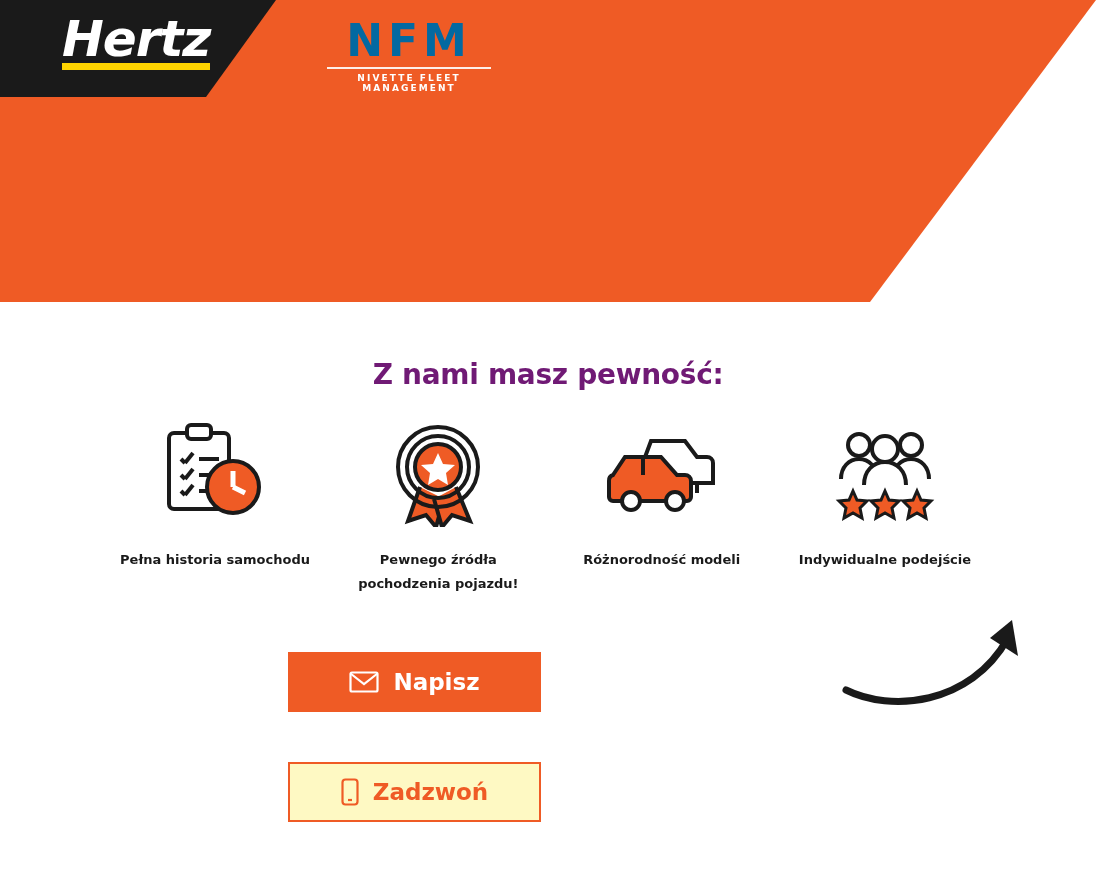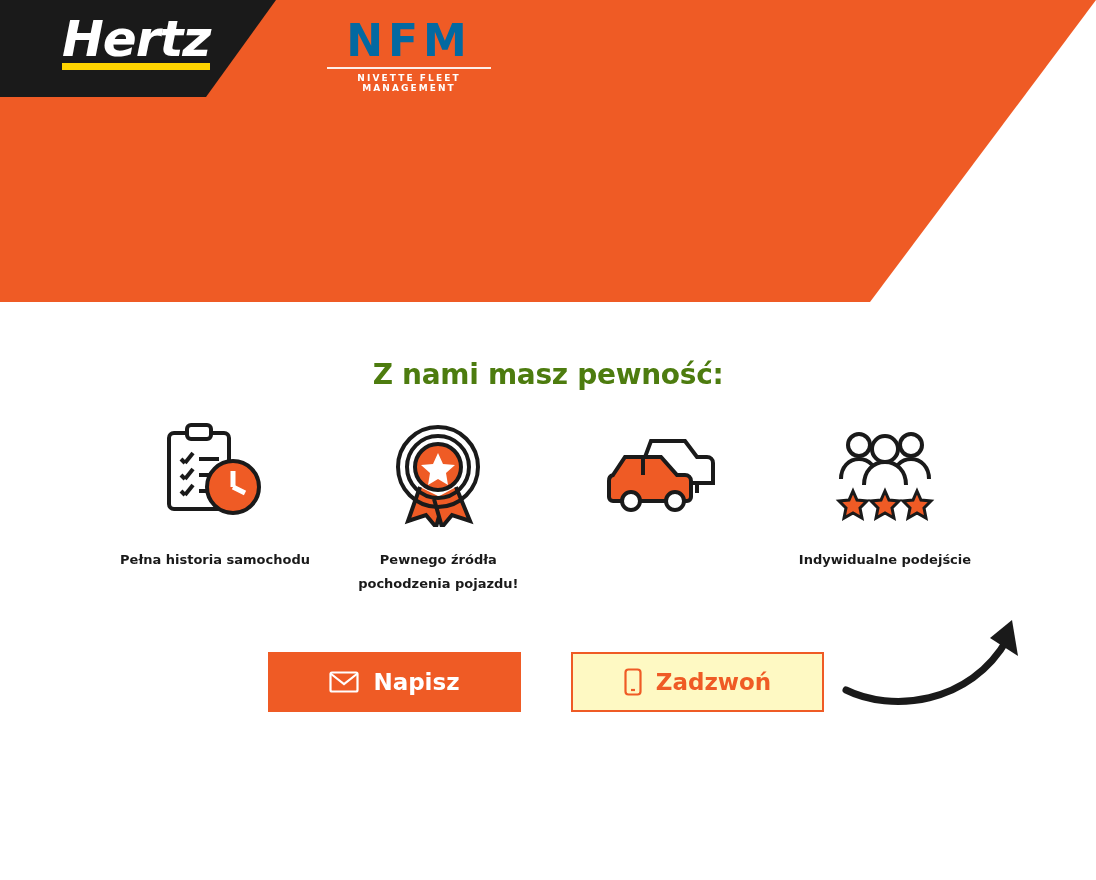--- a/index.html
+++ b/index.html
@@ -105,21 +105,21 @@
 
   
   .body-title {
     position: absolute;
     left: 0; top: 358px;
     width: 1096px;
     text-align: center;
     font-family: "DejaVu Sans", sans-serif;
     font-weight: bold;
     font-size: 28px;
-    color: #4d7c0f;
+    color: #701a75;
     letter-spacing: -0.3px;
   }
 
   .features {
     position: absolute;
     left: 110px; top: 420px;
     width: 880px;
     display: flex;
     justify-content: space-between;
   }
@@ -138,23 +138,24 @@
     font-family: "DejaVu Sans", sans-serif;
     font-weight: bold;
     font-size: 13px;
     line-height: 24px;
     color: #1a1a1a;
   }
 
   
   .actions {
     position: absolute;
-    left: 268px; top: 652px;
+    left: 288px; top: 652px;
     display: flex;
     gap: 50px;
+    flex-direction: column;
   }
   .btn {
     width: 253px;
     height: 60px;
     display: flex;
     align-items: center;
     justify-content: center;
     gap: 14px;
     font-family: "DejaVu Sans", sans-serif;
     font-weight: bold;
@@ -247,20 +248,21 @@
         <svg width="130" height="104" viewBox="0 0 130 104" fill="none" stroke="#1a1a1a" stroke-width="4">
           <path d="M54 18 h34 l12 16 h10 a6 6 0 0 1 6 6 v20 h-68 v-26 z" fill="#fff" stroke="#1a1a1a"></path>
           <line x1="100" y1="60" x2="100" y2="70"></line>
           <line x1="62" y1="60" x2="62" y2="70"></line>
           <path d="M16 52 l12 -18 h36 l16 18 h8 a6 6 0 0 1 6 6 v16 a4 4 0 0 1 -4 4 h-74 a4 4 0 0 1 -4 -4 v-16 a6 6 0 0 1 4 -6 z" fill="#ef5b25" stroke="#1a1a1a"></path>
           <line x1="46" y1="34" x2="46" y2="52"></line>
           <circle cx="34" cy="78" r="9" fill="#fff" stroke="#1a1a1a"></circle>
           <circle cx="78" cy="78" r="9" fill="#fff" stroke="#1a1a1a"></circle>
         </svg>
       </div>
+      <div class="feature-label">Różnorodność modeli</div>
     </div>
 
     <div class="feature">
       <div class="feature-icon">
         <svg width="120" height="104" viewBox="0 0 120 104" fill="none" stroke="#1a1a1a" stroke-width="4">
           <circle cx="34" cy="22" r="11"></circle>
           <path d="M16 56 c0 -12 8 -20 18 -20 c10 0 18 8 18 20"></path>
           <circle cx="86" cy="22" r="11"></circle>
           <path d="M68 56 c0 -12 8 -20 18 -20 c10 0 18 8 18 20"></path>
           <circle cx="60" cy="26" r="13" fill="#fff" stroke="#1a1a1a"></circle>

